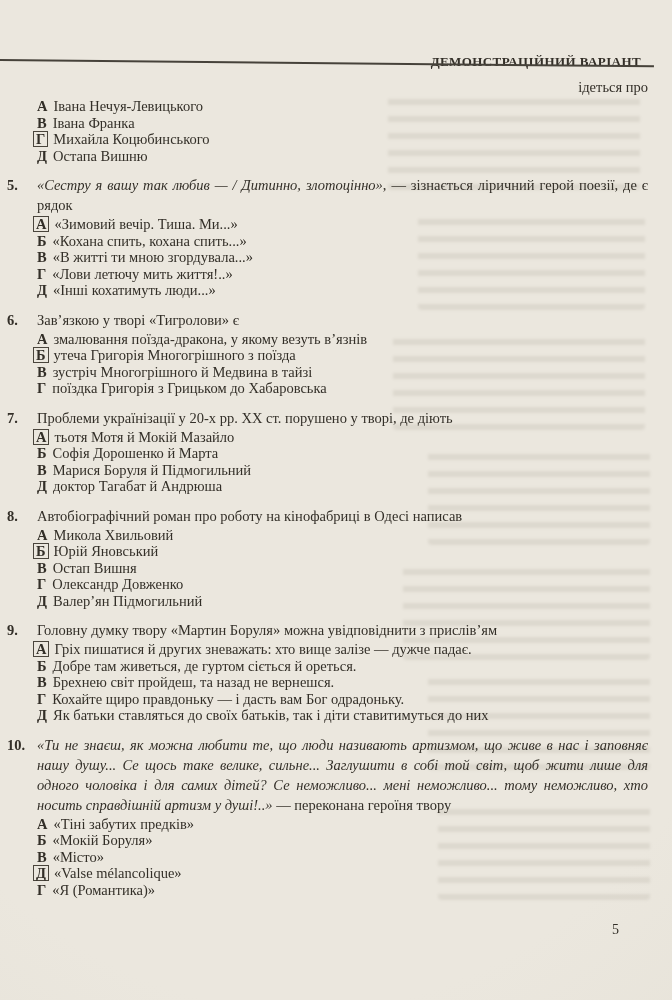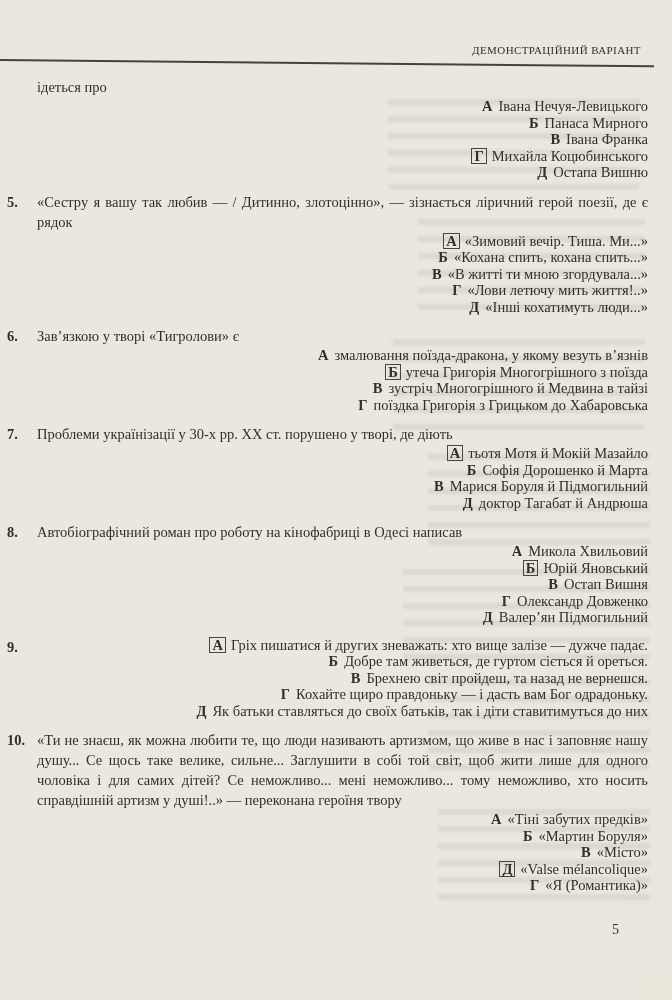--- a/index.html
+++ b/index.html
@@ -26,40 +26,40 @@
   }
   .b1{left:388px;top:95px;width:252px;height:95px;}
   .b2{left:418px;top:215px;width:227px;height:95px;}
   .b3{left:393px;top:330px;width:252px;height:100px;}
   .b4{left:428px;top:445px;width:222px;height:100px;}
   .b5{left:403px;top:560px;width:247px;height:100px;}
   .b6{left:428px;top:675px;width:222px;height:95px;}
   .b7{left:438px;top:800px;width:212px;height:100px;}
   
   .header-title{
-    position:absolute;top:44px;right:31px;
-    font-weight:normal;font-size:11px;letter-spacing:.4px;
+    position:absolute;top:54px;right:31px;
+    font-weight:bold;font-size:13px;letter-spacing:.4px;
     white-space:nowrap;
   }
   .header-rule{
     position:absolute;left:0;top:59px;width:654px;height:2px;
     background:var(--rule);
     transform:rotate(.55deg);transform-origin:left center;
   }
   
   .content{position:absolute;left:0;top:78px;width:648px;}
   .block{position:relative;padding-left:37px;margin-bottom:11px;}
   .qnum{
     position:absolute;left:7px;top:0;
     font-weight:bold;font-size:14.5px;line-height:20px;
   }
-  .lead{font-size:14.5px;line-height:18px;margin-bottom:2px;}
+  .lead{font-size:14.5px;line-height:18px;margin-bottom:2px;text-align:right;}
   .q-prompt{font-size:14.5px;line-height:20px;text-align:justify;width:611px;}
-  .q-prompt .it{}
-  .opts{margin-top:1px;text-align:right;}
+  .q-prompt .it{font-style:italic;}
+  .opts{margin-top:1px;}
   .opt-row{font-size:14.5px;line-height:16.5px;white-space:nowrap;}
   .opt-letter{font-weight:bold;margin-right:6px;}
   .opt-letter.boxed{
     display:inline-block;border:1px solid #4a453c;
     padding:0 2px;margin-left:-4px;margin-right:5px;
     line-height:14px;
   }
   .page-number{position:absolute;left:612px;top:922px;font-size:14px;}
 </style>
 </head>
@@ -76,21 +76,20 @@
   <div class="bleed b7"></div>
 
   <div class="header-title">ДЕМОНСТРАЦІЙНИЙ ВАРІАНТ</div>
   <div class="header-rule"></div>
 
   <div class="content" id="content">
       <div class="block">
         <div class="lead">ідеться про</div>
         <div class="opts">
           <div class="opt-row"><span class="opt-letter">А</span><span class="opt-text">Івана Нечуя-Левицького</span></div>
-          <div class="opt-row"><span class="opt-letter">Б</span><span class="opt-text">Панаса Мирного</span></div>
           <div class="opt-row"><span class="opt-letter">В</span><span class="opt-text">Івана Франка</span></div>
           <div class="opt-row"><span class="opt-letter boxed">Г</span><span class="opt-text">Михайла Коцюбинського</span></div>
           <div class="opt-row"><span class="opt-letter">Д</span><span class="opt-text">Остапа Вишню</span></div>
         </div>
       </div>
       <div class="block">
         <span class="qnum">5.</span>
         <div class="q-prompt"><span class="it">«Сестру я вашу так любив — / Дитинно, злотоцінно»</span><span class="">, — зізнається ліричний герой поезії, де є рядок</span></div>
         <div class="opts">
           <div class="opt-row"><span class="opt-letter boxed">А</span><span class="opt-text">«Зимовий вечір. Тиша. Ми...»</span></div>
@@ -105,55 +104,56 @@
         <div class="q-prompt"><span class="">Зав’язкою у творі «Тигролови» є</span></div>
         <div class="opts">
           <div class="opt-row"><span class="opt-letter">А</span><span class="opt-text">змалювання поїзда-дракона, у якому везуть в’язнів</span></div>
           <div class="opt-row"><span class="opt-letter boxed">Б</span><span class="opt-text">утеча Григорія Многогрішного з поїзда</span></div>
           <div class="opt-row"><span class="opt-letter">В</span><span class="opt-text">зустріч Многогрішного й Медвина в тайзі</span></div>
           <div class="opt-row"><span class="opt-letter">Г</span><span class="opt-text">поїздка Григорія з Грицьком до Хабаровська</span></div>
         </div>
       </div>
       <div class="block">
         <span class="qnum">7.</span>
-        <div class="q-prompt"><span class="">Проблеми українізації у 30-х рр. ХХ ст. порушено у творі, де діють</span></div>
+        <div class="q-prompt"><span class="">Проблеми українізації у 20-х рр. ХХ ст. порушено у творі, де діють</span></div>
         <div class="opts">
           <div class="opt-row"><span class="opt-letter boxed">А</span><span class="opt-text">тьотя Мотя й Мокій Мазайло</span></div>
           <div class="opt-row"><span class="opt-letter">Б</span><span class="opt-text">Софія Дорошенко й Марта</span></div>
           <div class="opt-row"><span class="opt-letter">В</span><span class="opt-text">Марися Боруля й Підмогильний</span></div>
           <div class="opt-row"><span class="opt-letter">Д</span><span class="opt-text">доктор Тагабат й Андрюша</span></div>
         </div>
       </div>
       <div class="block">
         <span class="qnum">8.</span>
         <div class="q-prompt"><span class="">Автобіографічний роман про роботу на кінофабриці в Одесі написав</span></div>
         <div class="opts">
           <div class="opt-row"><span class="opt-letter">А</span><span class="opt-text">Микола Хвильовий</span></div>
           <div class="opt-row"><span class="opt-letter boxed">Б</span><span class="opt-text">Юрій Яновський</span></div>
           <div class="opt-row"><span class="opt-letter">В</span><span class="opt-text">Остап Вишня</span></div>
           <div class="opt-row"><span class="opt-letter">Г</span><span class="opt-text">Олександр Довженко</span></div>
           <div class="opt-row"><span class="opt-letter">Д</span><span class="opt-text">Валер’ян Підмогильний</span></div>
         </div>
       </div>
       <div class="block">
         <span class="qnum">9.</span>
+        <div class="q-prompt"><span class="">Головну думку твору «Мартин Боруля» можна увідповіднити з прислів’ям</span></div>
         <div class="opts">
           <div class="opt-row"><span class="opt-letter boxed">А</span><span class="opt-text">Гріх пишатися й других зневажать: хто вище залізе — дужче падає.</span></div>
           <div class="opt-row"><span class="opt-letter">Б</span><span class="opt-text">Добре там живеться, де гуртом сіється й ореться.</span></div>
           <div class="opt-row"><span class="opt-letter">В</span><span class="opt-text">Брехнею світ пройдеш, та назад не вернешся.</span></div>
           <div class="opt-row"><span class="opt-letter">Г</span><span class="opt-text">Кохайте щиро правдоньку — і дасть вам Бог одрадоньку.</span></div>
           <div class="opt-row"><span class="opt-letter">Д</span><span class="opt-text">Як батьки ставляться до своїх батьків, так і діти ставитимуться до них</span></div>
         </div>
       </div>
       <div class="block">
         <span class="qnum">10.</span>
         <div class="q-prompt"><span class="it">«Ти не знаєш, як можна любити те, що люди називають артизмом, що живе в нас і заповняє нашу душу... Се щось таке велике, сильне... Заглушити в собі той світ, щоб жити лише для одного чоловіка і для самих дітей? Се неможливо... мені неможливо... тому неможливо, хто носить справдішній артизм у душі!..»</span><span class=""> — переконана героїня твору</span></div>
         <div class="opts">
           <div class="opt-row"><span class="opt-letter">А</span><span class="opt-text">«Тіні забутих предків»</span></div>
-          <div class="opt-row"><span class="opt-letter">Б</span><span class="opt-text">«Мартин Боруля»</span></div>
+          <div class="opt-row"><span class="opt-letter">Б</span><span class="opt-text">«Мокій Боруля»</span></div>
           <div class="opt-row"><span class="opt-letter">В</span><span class="opt-text">«Місто»</span></div>
           <div class="opt-row"><span class="opt-letter boxed">Д</span><span class="opt-text">«Valse mélancolique»</span></div>
           <div class="opt-row"><span class="opt-letter">Г</span><span class="opt-text">«Я (Романтика)»</span></div>
         </div>
       </div>
     </div>
 
   <div class="page-number">5</div>
 </div>
 

